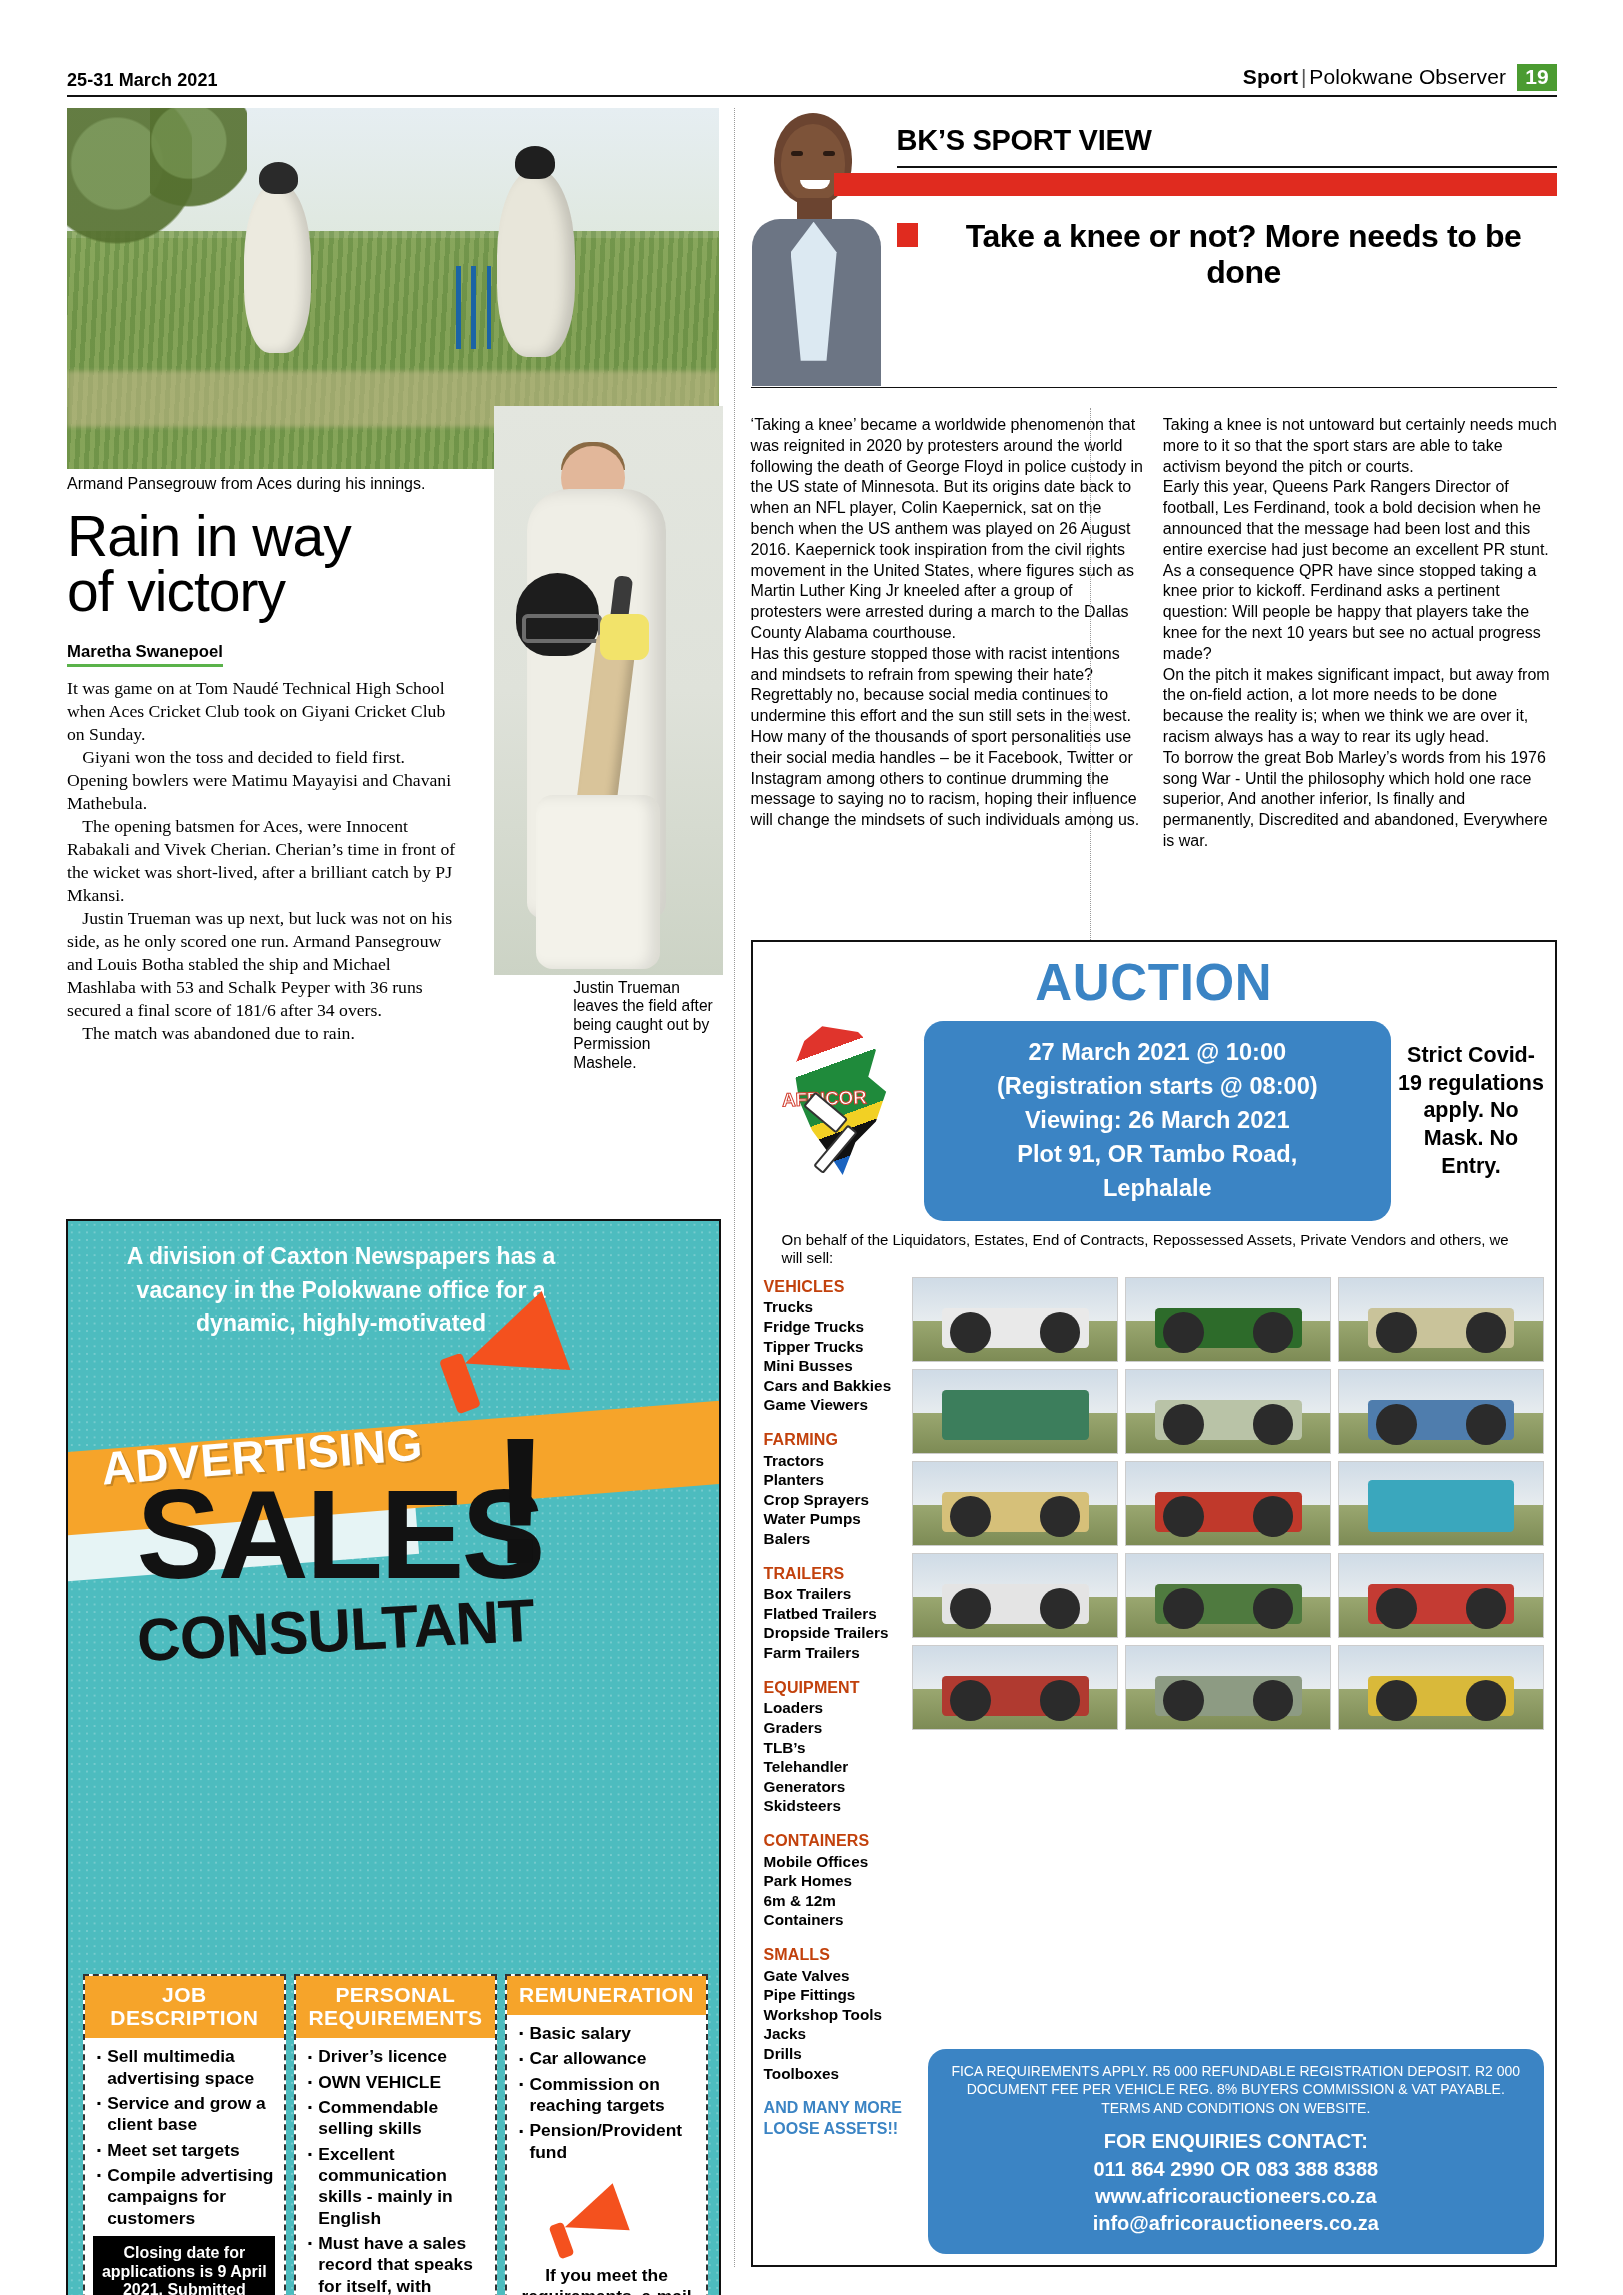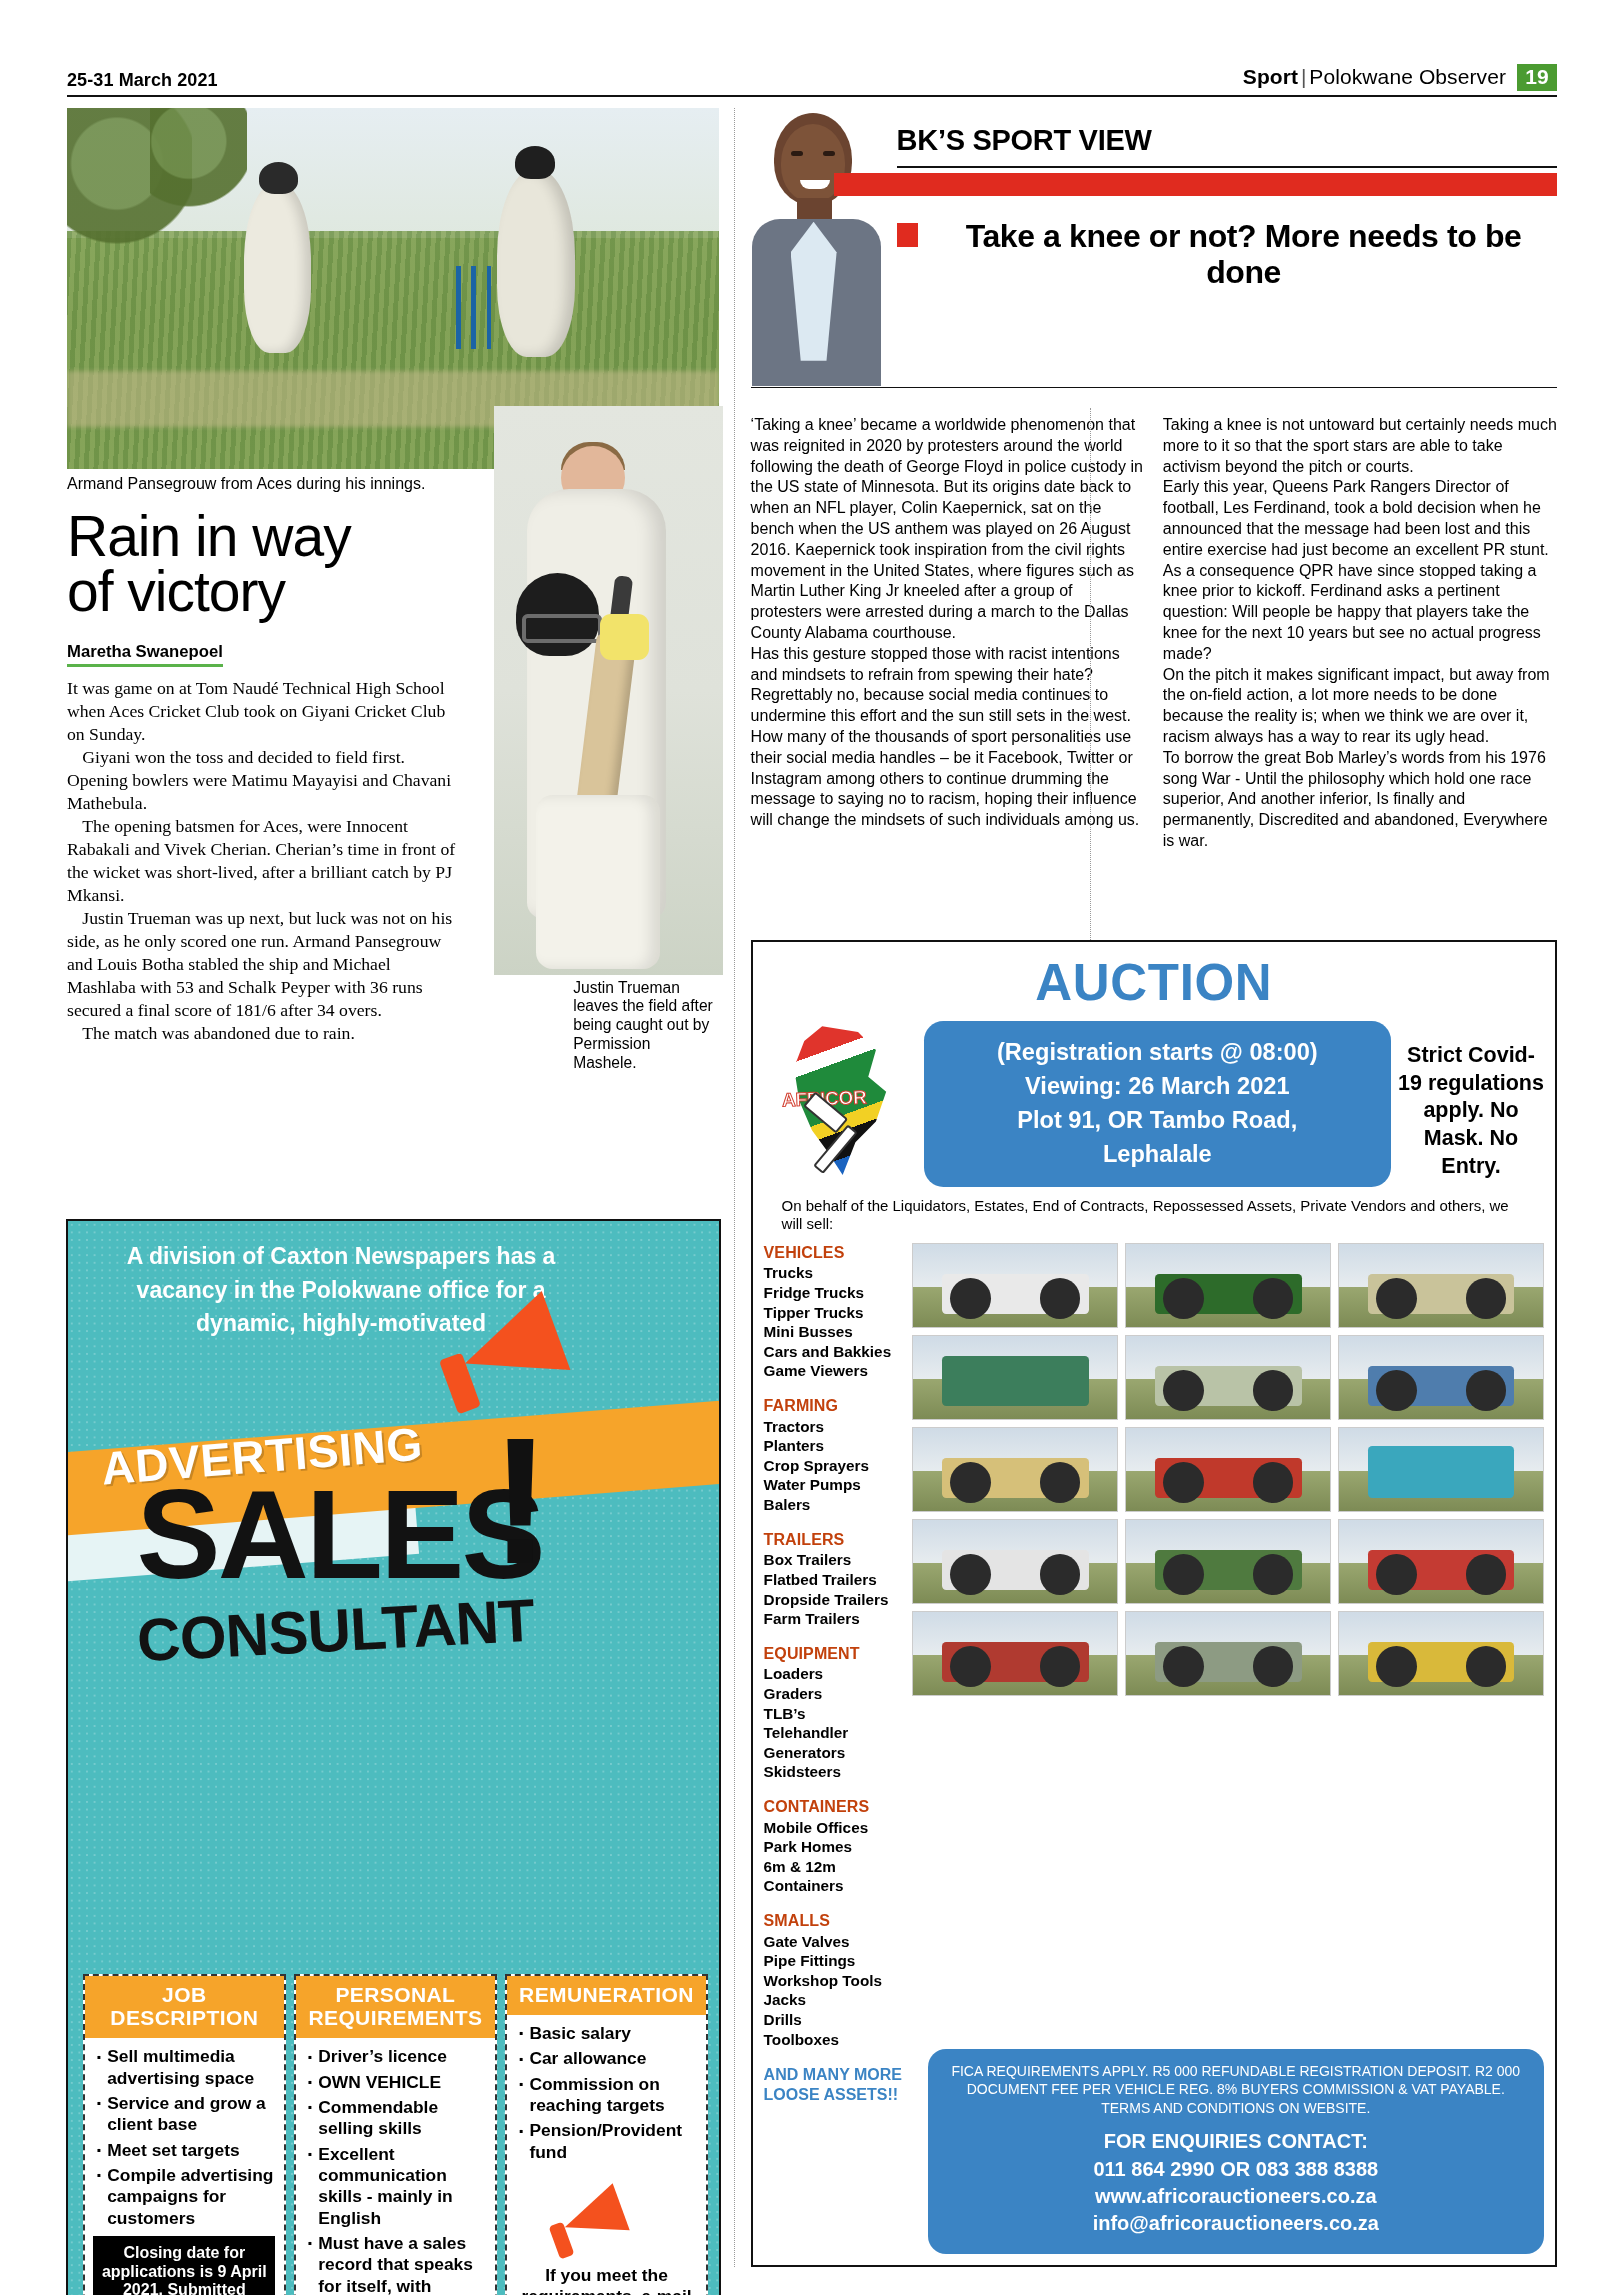--- a/index.html
+++ b/index.html
@@ -391,20 +391,21 @@
           <div class="auc-logo">
             <div class="africa"></div>
             <div class="africa-label">AFRICOR</div>
             <div class="gavel">
               <span class="head"></span>
               <span class="shaft"></span>
             </div>
           </div>
 
           <div class="auc-pill">
+            <div>27 March 2021 @ 10:00</div>
             <div>(Registration starts @ 08:00)</div>
             <div>Viewing: 26 March 2021</div>
             <div>Plot 91, OR Tambo Road,</div>
             <div>Lephalale</div>
           </div>
 
           <div class="auc-strict">Strict Covid-19 regulations apply. No Mask. No Entry.</div>
         </div>
 
         <div class="auc-behalf">On behalf of the Liquidators, Estates, End of Contracts, Repossessed Assets, Private Vendors and others, we will sell:</div>

